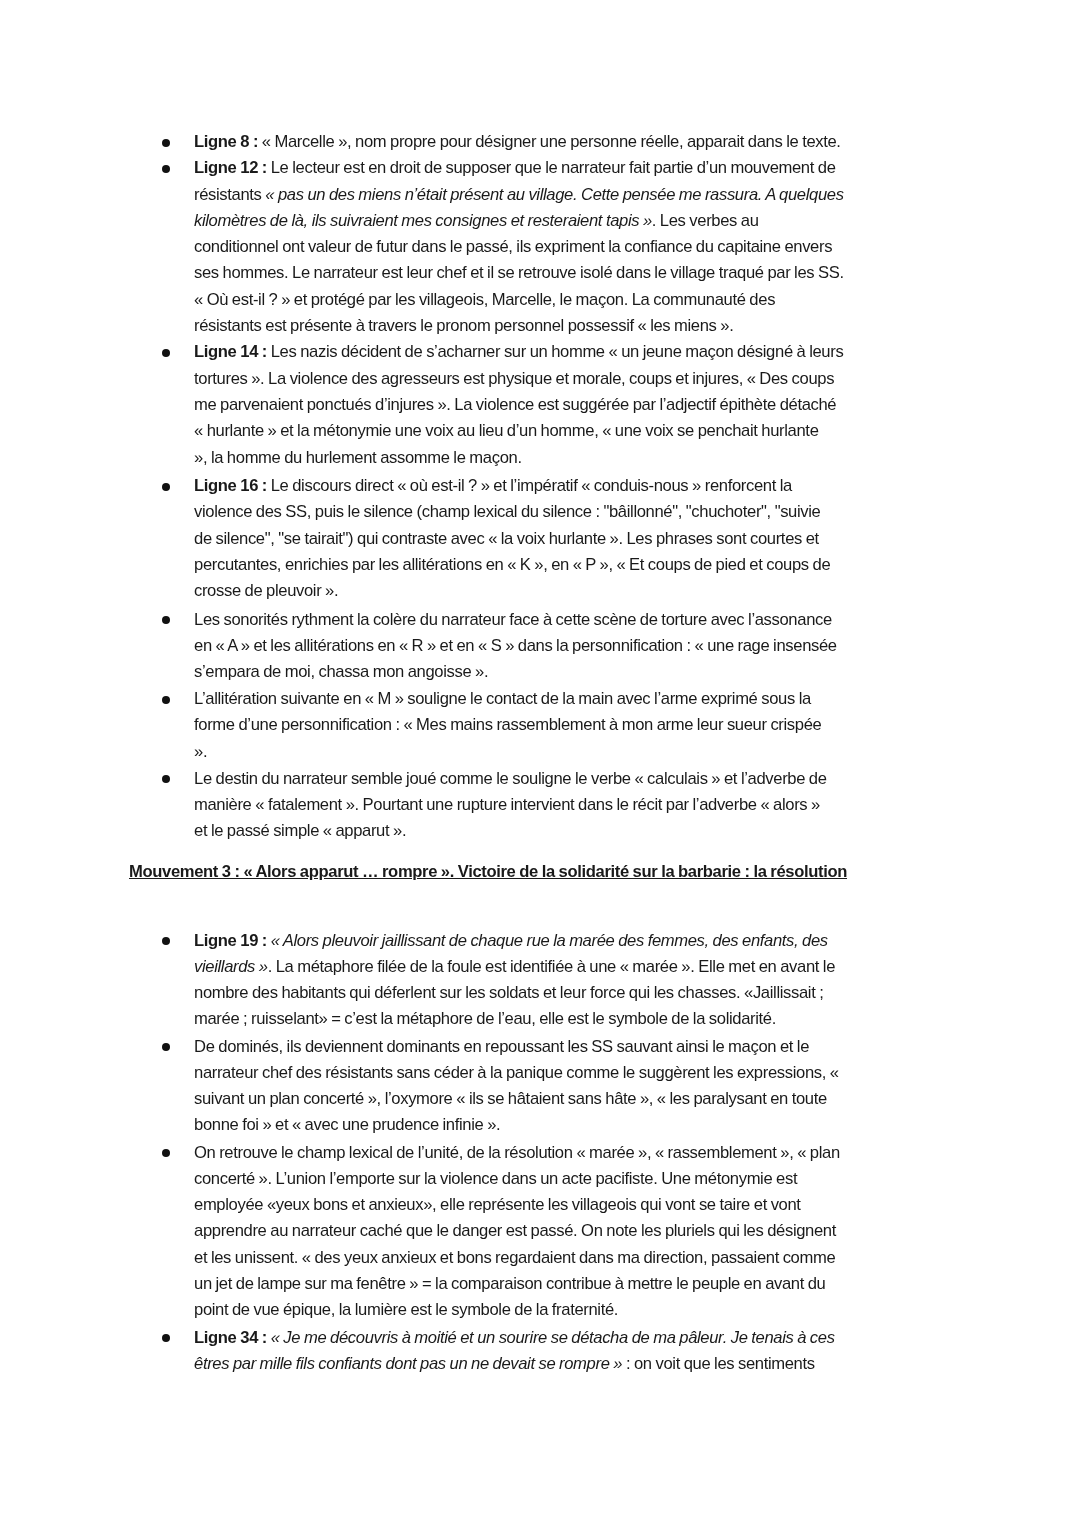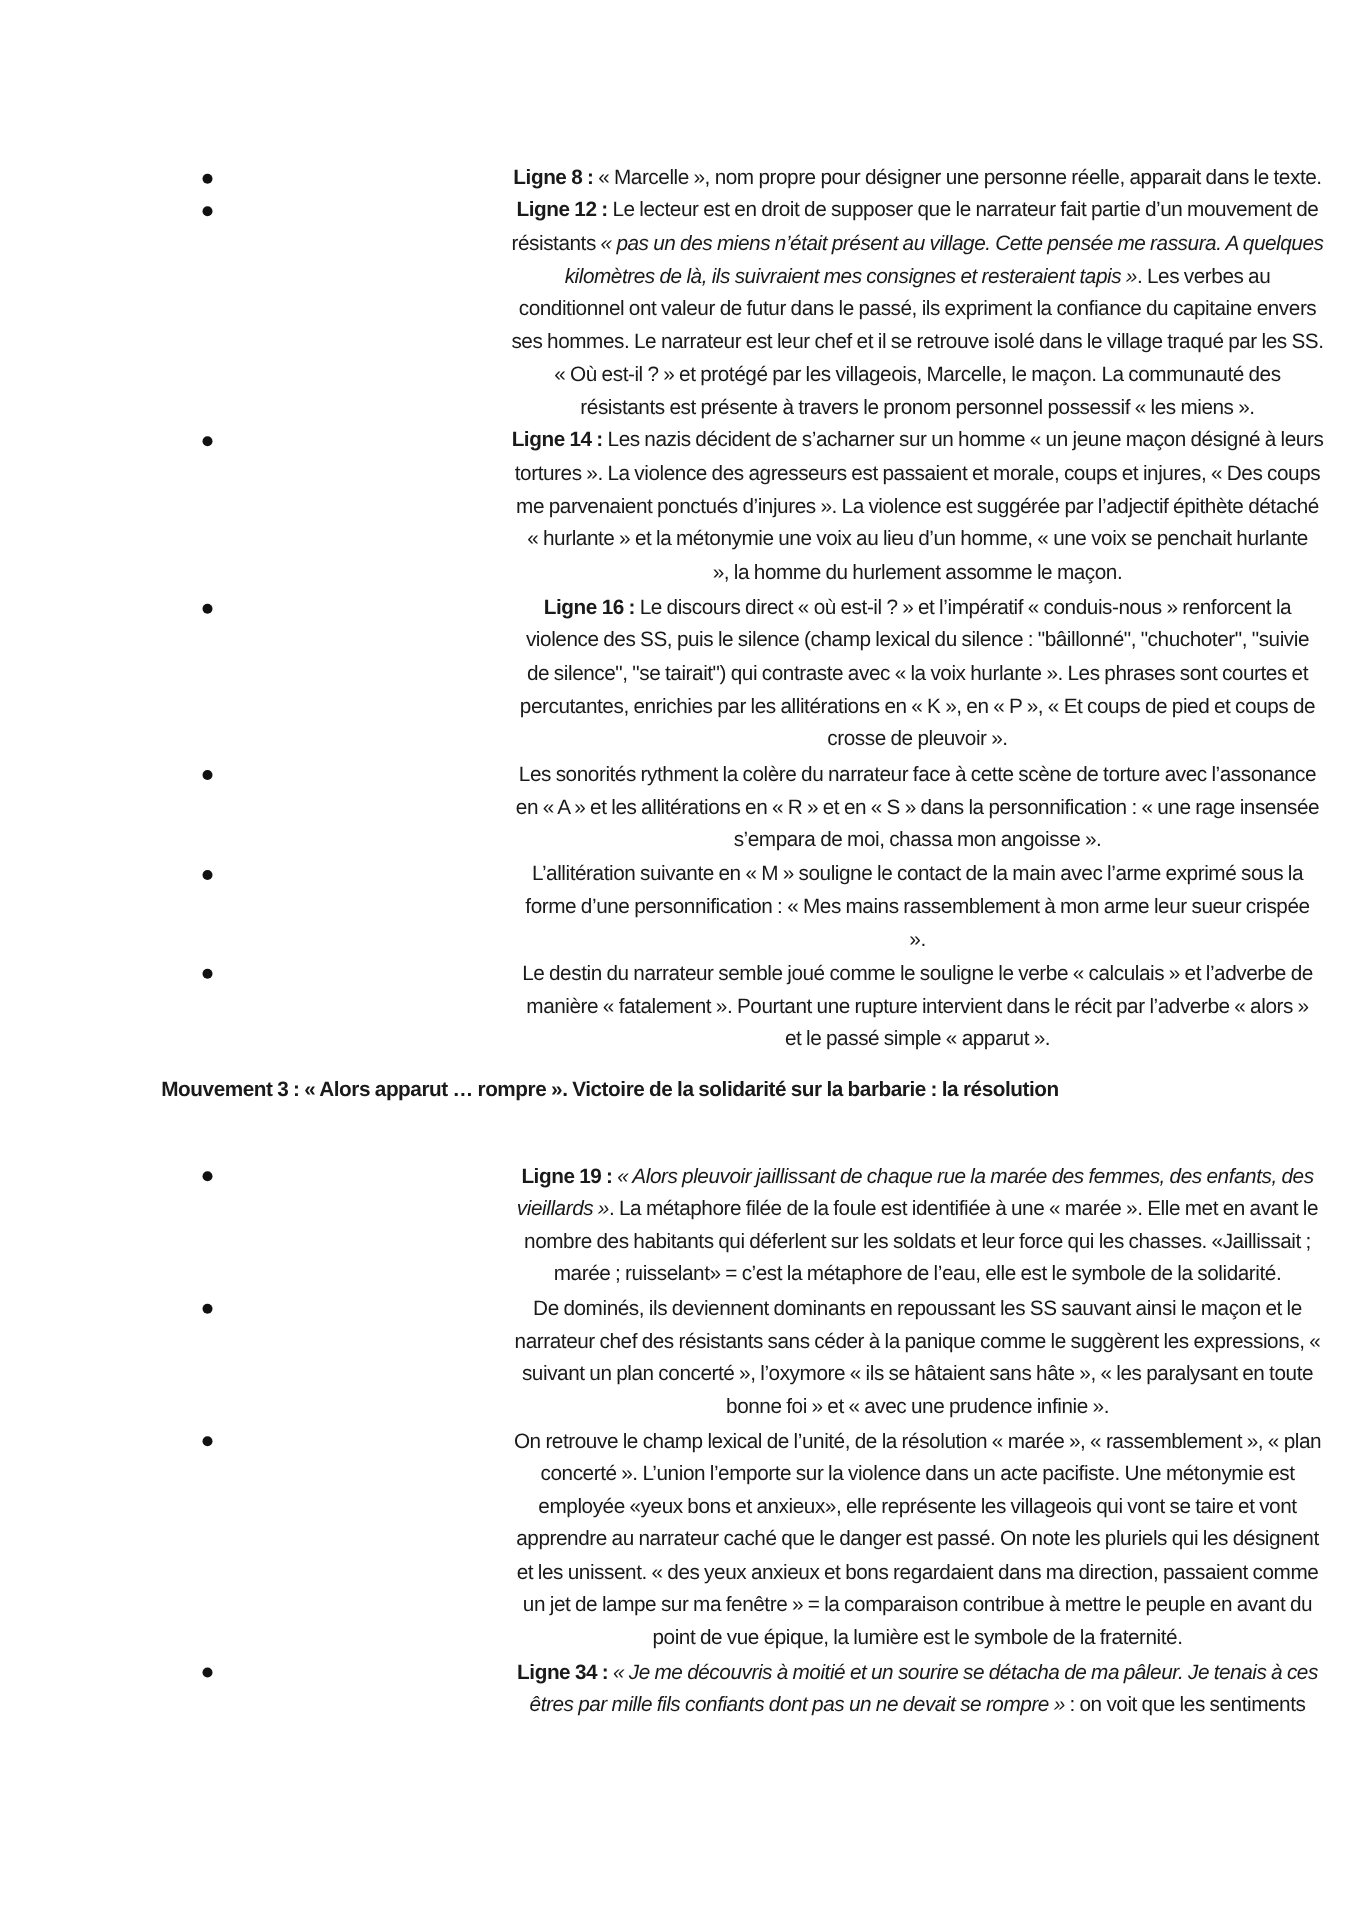--- a/index.html
+++ b/index.html
@@ -1,26 +1,26 @@
 <!DOCTYPE html>
 <html><head>
 <meta charset="utf-8">
 <style>
   html, body { margin: 0; padding: 0; background: #ffffff; }
   body { width: 1080px; height: 1527px; position: relative; overflow: hidden;
          font-family: "Liberation Sans", "DejaVu Sans", sans-serif; color: #1a1a1a; }
-  .page { position: absolute; left: 0; top: 0; width: 954px; height: 1527px; text-align: center; }
+  .page { position: absolute; left: 0; top: 0; width: 954px; height: 1527px; }
   .list { position: absolute; left: 0; width: 1080px; margin: 0; padding: 0; list-style: none; }
   .item { position: relative; padding-left: 194px; }
   .bullet { position: absolute; left: 162px; width: 8px; height: 8px; border-radius: 50%; background: #111; }
   .line { display: block; height: 26.3px; line-height: 26.3px; font-size: 16.6px; white-space: nowrap;
           letter-spacing: -0.35px; word-spacing: -0.5px; }
   .b { font-weight: bold; }
   .i { font-style: italic; margin-top: 36px; }
-  .heading { position: absolute; left: 129px; top: 859px; font-weight: bold; 
+  .heading { position: absolute; left: 129px; top: 859px; font-weight: bold; text-decoration: underline;
              font-size: 16.6px; line-height: 26.3px; letter-spacing: -0.35px; word-spacing: -0.5px; }
   .heading .line { height: 26.3px; }
 </style>
 </head>
 <body>
 
 <div class="page">
   <ul class="list" id="list-1">
       <li class="item" style="position: absolute; top: 129px; left: 0px; width: 1080px;">
         <span class="bullet" style="top: 9.5px;"></span>
@@ -32,21 +32,21 @@
         <span class="line"><span>résistants </span><span class="i">« pas un des miens n’était présent au village. Cette pensée me rassura. A quelques</span></span>
         <span class="line"><span class="i">kilomètres de là, ils suivraient mes consignes et resteraient tapis »</span><span>. Les verbes au</span></span>
         <span class="line"><span>conditionnel ont valeur de futur dans le passé, ils expriment la confiance du capitaine envers</span></span>
         <span class="line"><span>ses hommes. Le narrateur est leur chef et il se retrouve isolé dans le village traqué par les SS.</span></span>
         <span class="line"><span>« Où est-il ? » et protégé par les villageois, Marcelle, le maçon.  La communauté des</span></span>
         <span class="line"><span>résistants est présente à travers le pronom personnel possessif «  les miens ».</span></span>
       </li>
       <li class="item" style="position: absolute; top: 339.4px; left: 0px; width: 1080px;">
         <span class="bullet" style="top: 9.5px;"></span>
         <span class="line"><span class="b">Ligne 14 :</span><span> Les nazis décident de s’acharner sur un homme « un jeune maçon désigné à leurs</span></span>
-        <span class="line"><span>tortures ». La violence des agresseurs est passaient et morale, coups et injures, « Des coups</span></span>
+        <span class="line"><span>tortures ». La violence des agresseurs est physique et morale, coups et injures, « Des coups</span></span>
         <span class="line"><span>me parvenaient ponctués d’injures ». La violence est suggérée par l’adjectif épithète détaché</span></span>
         <span class="line"><span>« hurlante » et la métonymie  une voix au lieu d’un homme, « une voix se penchait hurlante</span></span>
         <span class="line"><span>», la homme du hurlement assomme le maçon.</span></span>
       </li>
       <li class="item" style="position: absolute; top: 473px; left: 0px; width: 1080px;">
         <span class="bullet" style="top: 9.5px;"></span>
         <span class="line"><span class="b">Ligne 16 :</span><span> Le discours direct  « où est-il ? » et l’impératif « conduis-nous » renforcent la</span></span>
         <span class="line"><span>violence des SS, puis le silence  (champ lexical du silence : "bâillonné", "chuchoter", "suivie</span></span>
         <span class="line"><span>de silence", "se tairait")  qui contraste avec « la voix hurlante ». Les phrases sont courtes et</span></span>
         <span class="line"><span>percutantes, enrichies par les allitérations en « K », en « P », « Et coups de pied et coups de</span></span>

